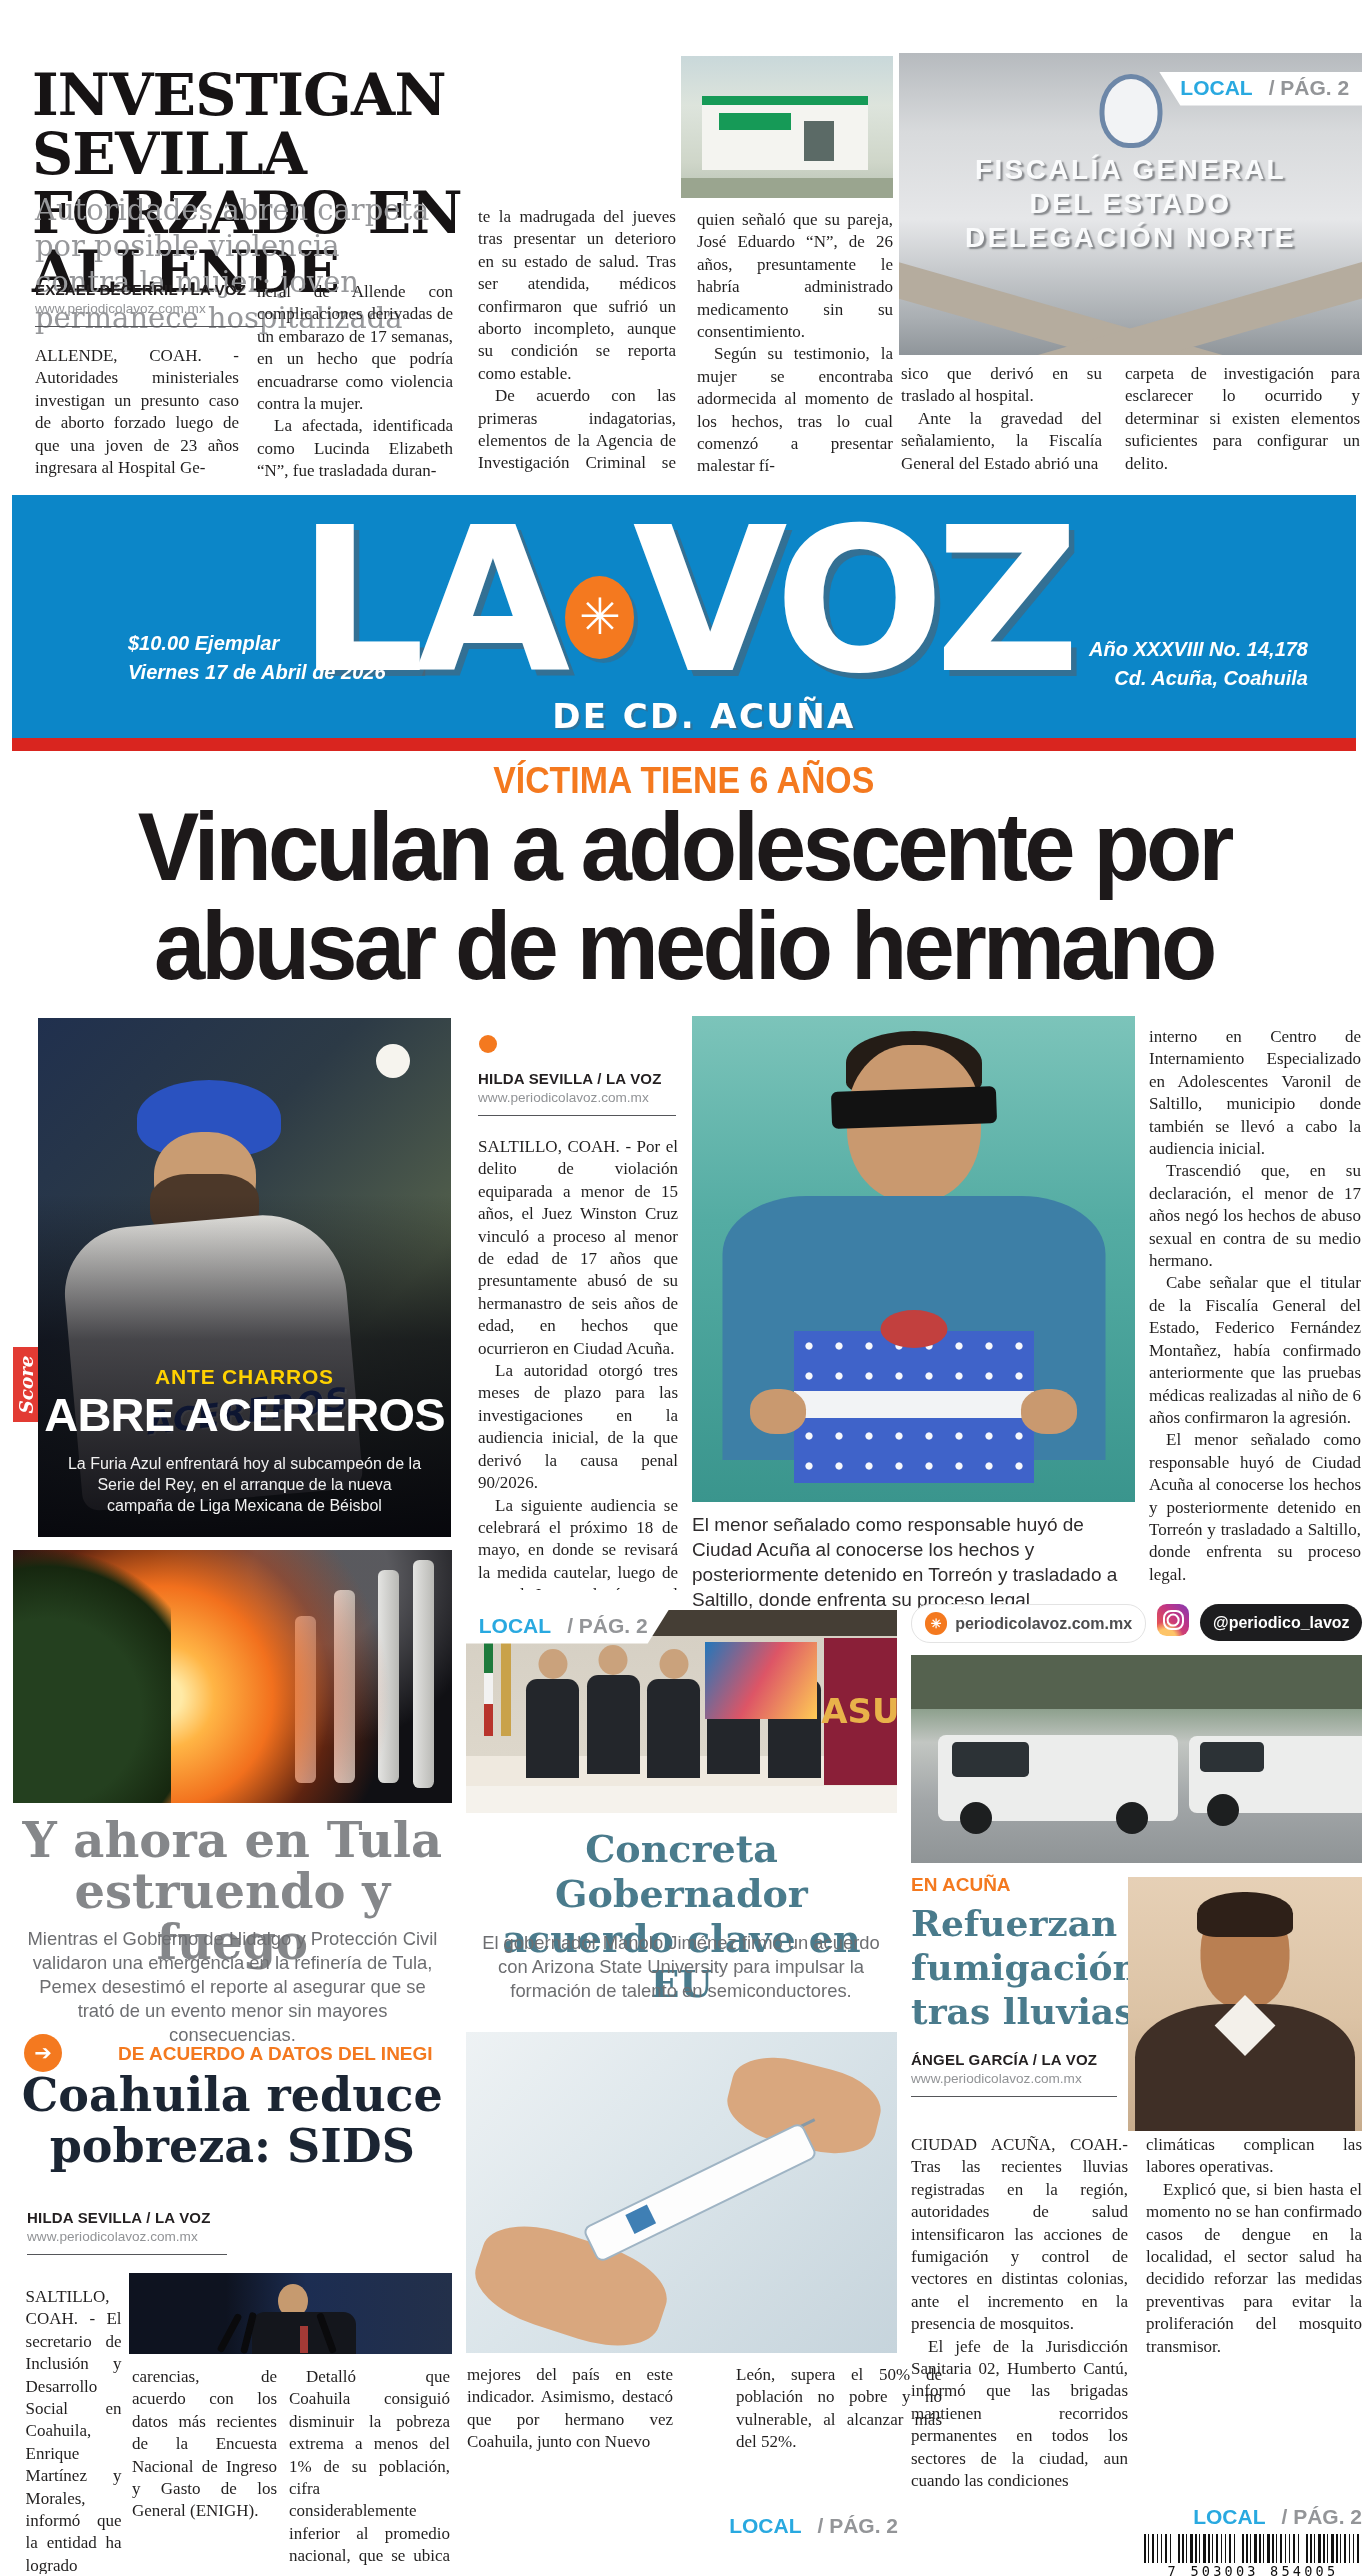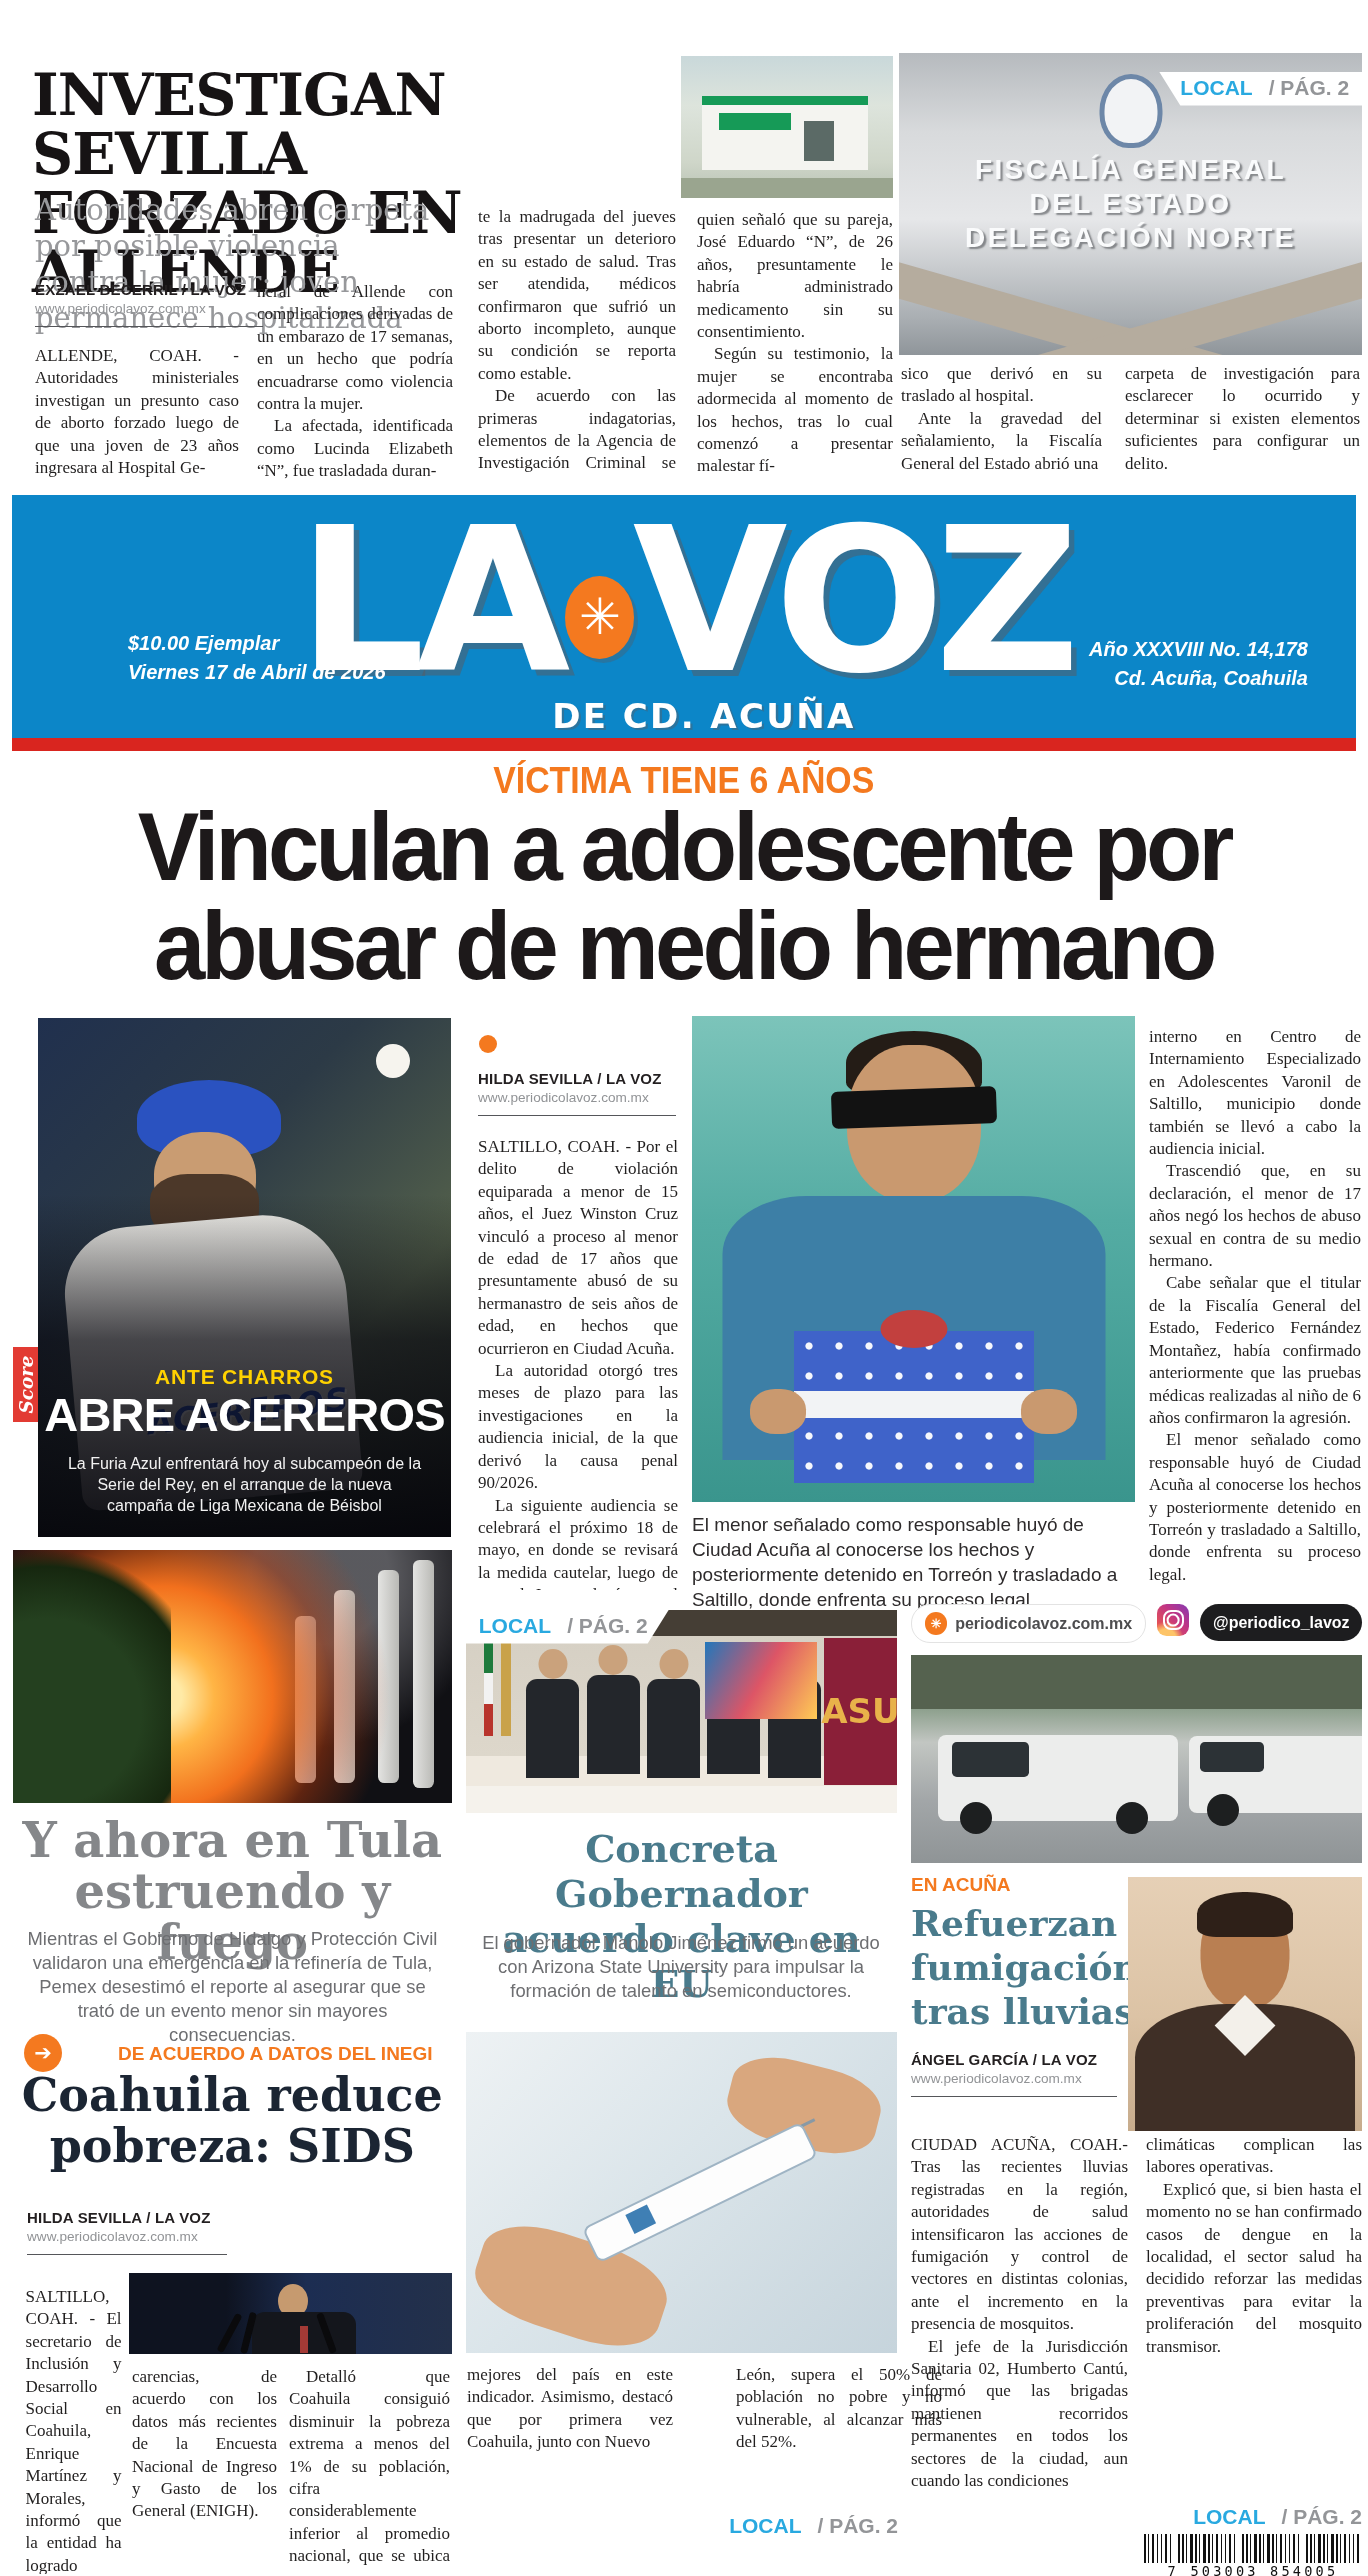--- a/index.html
+++ b/index.html
@@ -397,21 +397,21 @@
 
   <div class="photo ph-syringe" style="left:466px;top:2032px;width:431px;height:321px;">
     <div class="sy-hand" style="left:2%;bottom:6%;width:192px;height:96px;transform:rotate(18deg);"></div>
     <div class="sy-hand" style="right:4%;top:10%;width:152px;height:83px;transform:rotate(14deg);"></div>
     <div class="sy-needle"></div>
     <div class="sy-body">
       <div class="sy-stripe"></div>
     </div>
   </div>
 
-  <div class="abs body-text" style="left:467px;top:2364px;width:206px;height:206px;">mejores del país en este indicador. Asimismo, destacó que por primera vez Coahuila, junto con Nuevo</div>
+  <div class="abs body-text" style="left:467px;top:2364px;width:206px;height:206px;">mejores del país en este indicador. Asimismo, destacó que por hermano vez Coahuila, junto con Nuevo</div>
   <div class="abs body-text" style="left:692px;top:2364px;width:206px;height:144px;margin-left:44px;">León, supera el 50% de población no pobre y no vulnerable, al alcanzar más del 52%.</div>
   <div class="abs pg-label" style="left:682px;top:2514px;width:216px;justify-content:flex-end;">
     <span class="lbl-local">LOCAL</span>
     <span class="lbl-page">/ PÁG. 2</span>
   </div>
 
 </div>
 
 
 </body></html>

